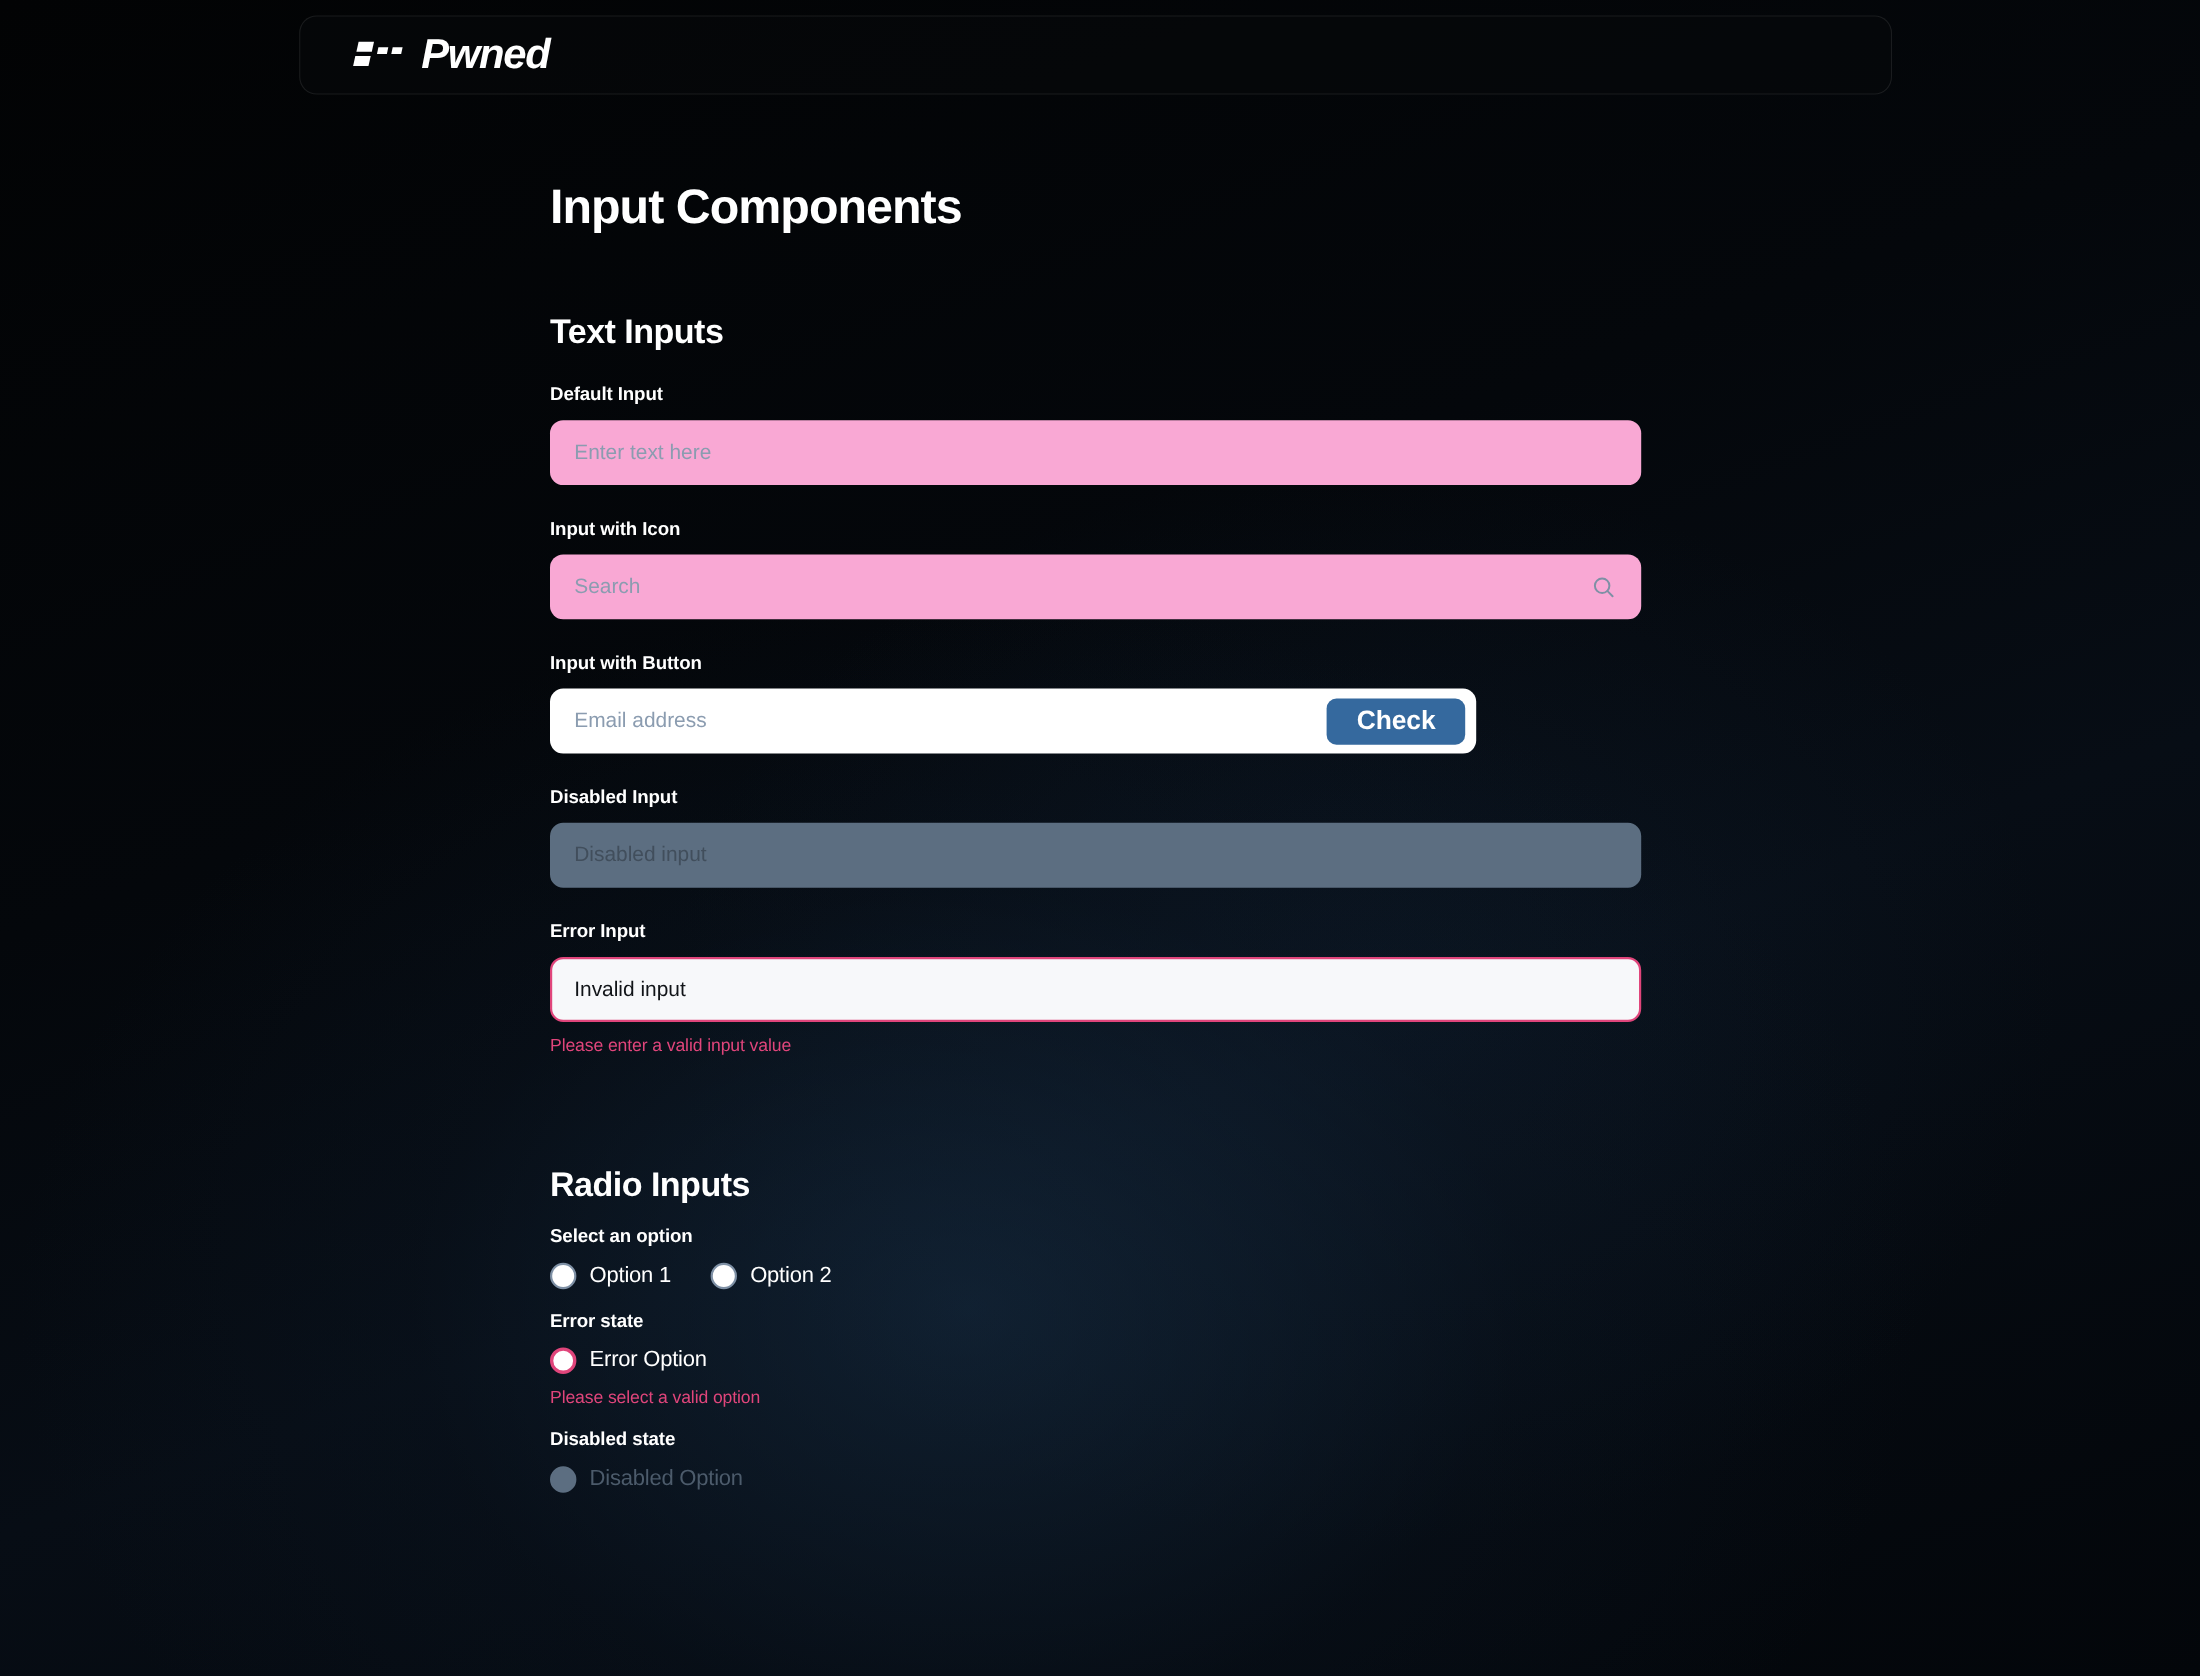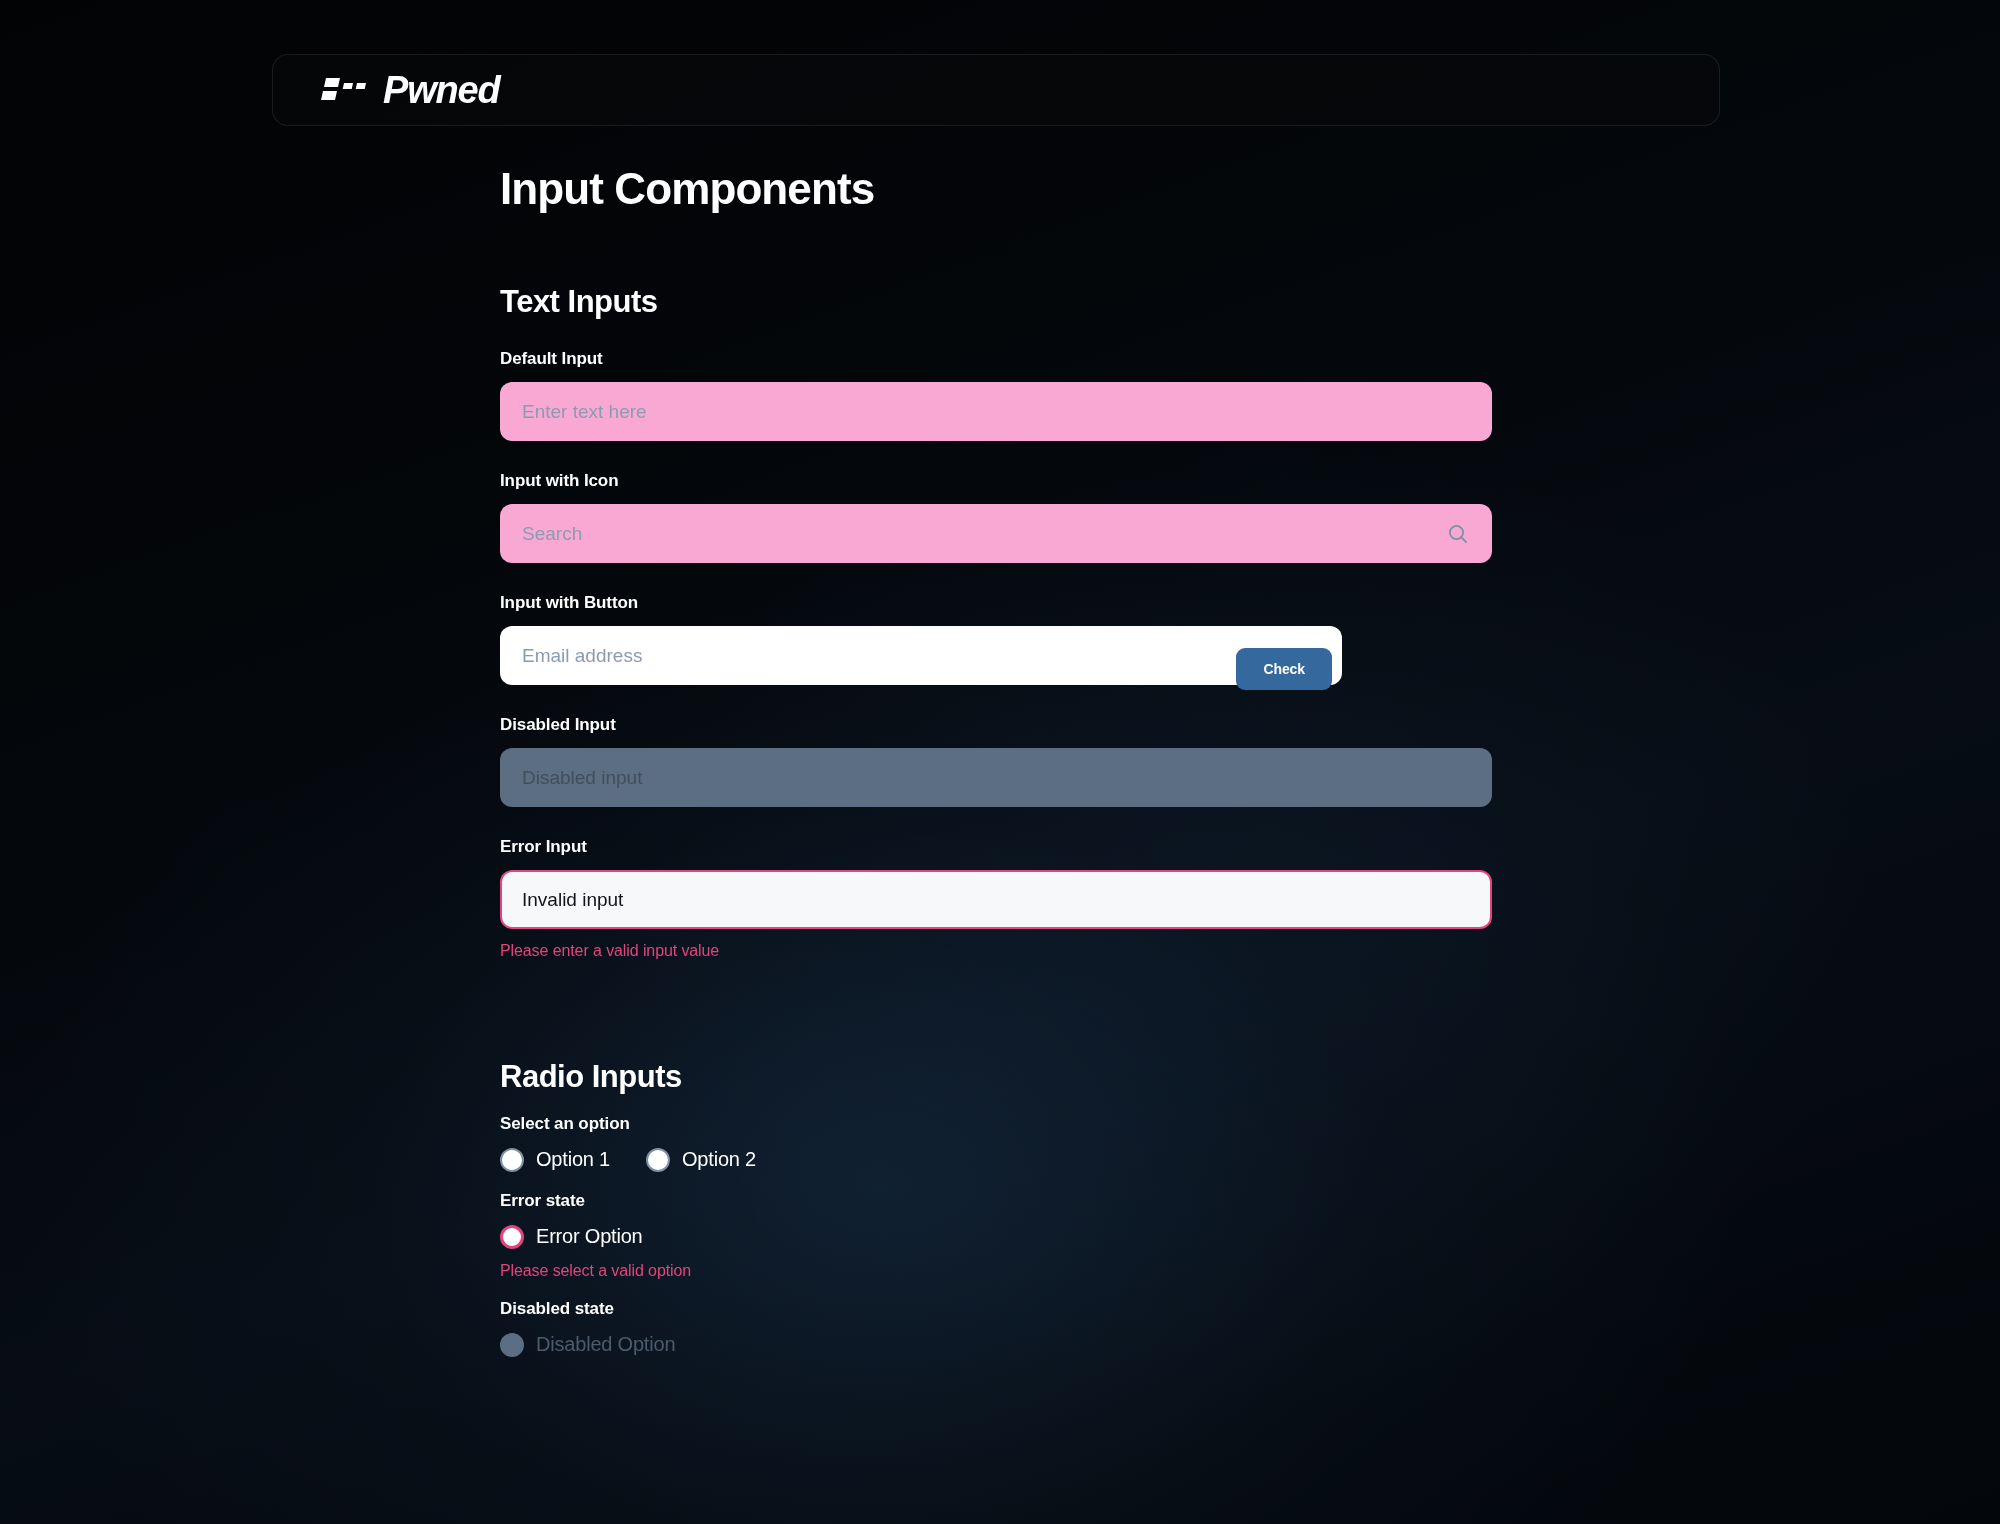--- a/index.html
+++ b/index.html
@@ -41,21 +41,20 @@
     left: 272px;
     top: 14px;
     width: 1448px;
     height: 72px;
     border: 1px solid rgba(255,255,255,0.085);
     border-radius: 16px;
     background: rgba(8,9,11,0.55);
     display: flex;
     align-items: center;
     padding-left: 47px;
-    margin-top: 40px;
   }
 
   .logo {
     display: flex;
     align-items: center;
     gap: 9px;
     user-select: none;
   }
 
   .logo-mark {
@@ -165,25 +164,24 @@
     right: 10px;
     top: 50%;
     transform: translateY(-50%);
     height: 42px;
     padding: 0 27px;
     border: none;
     border-radius: 9px;
     background: #35699e;
     color: #ffffff;
     font-family: "Liberation Sans", sans-serif;
-    font-size: 14px;
+    font-size: 24px;
     font-weight: 700;
     letter-spacing: -0.1px;
     cursor: pointer;
-    margin-top: 13px;
   }
 
   
   .text-input.error {
     border: 2px solid #e0457b;
     background: #f7f8fa;
     color: #111418;
     padding: 0 20px;
   }
 

